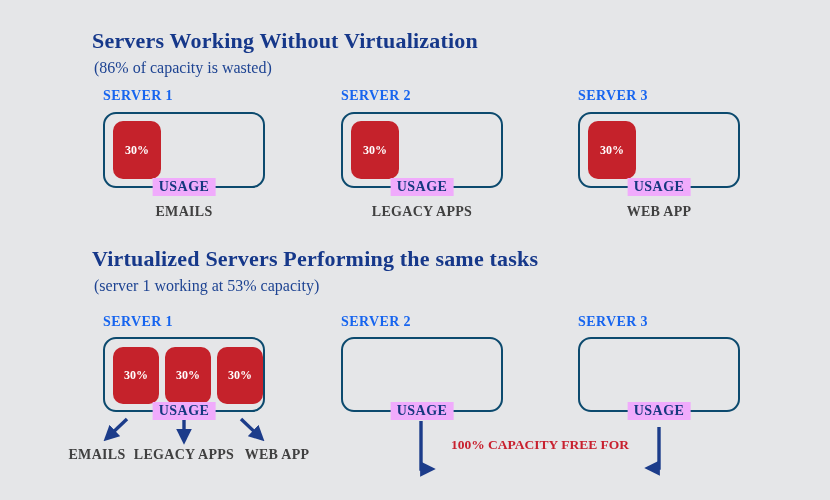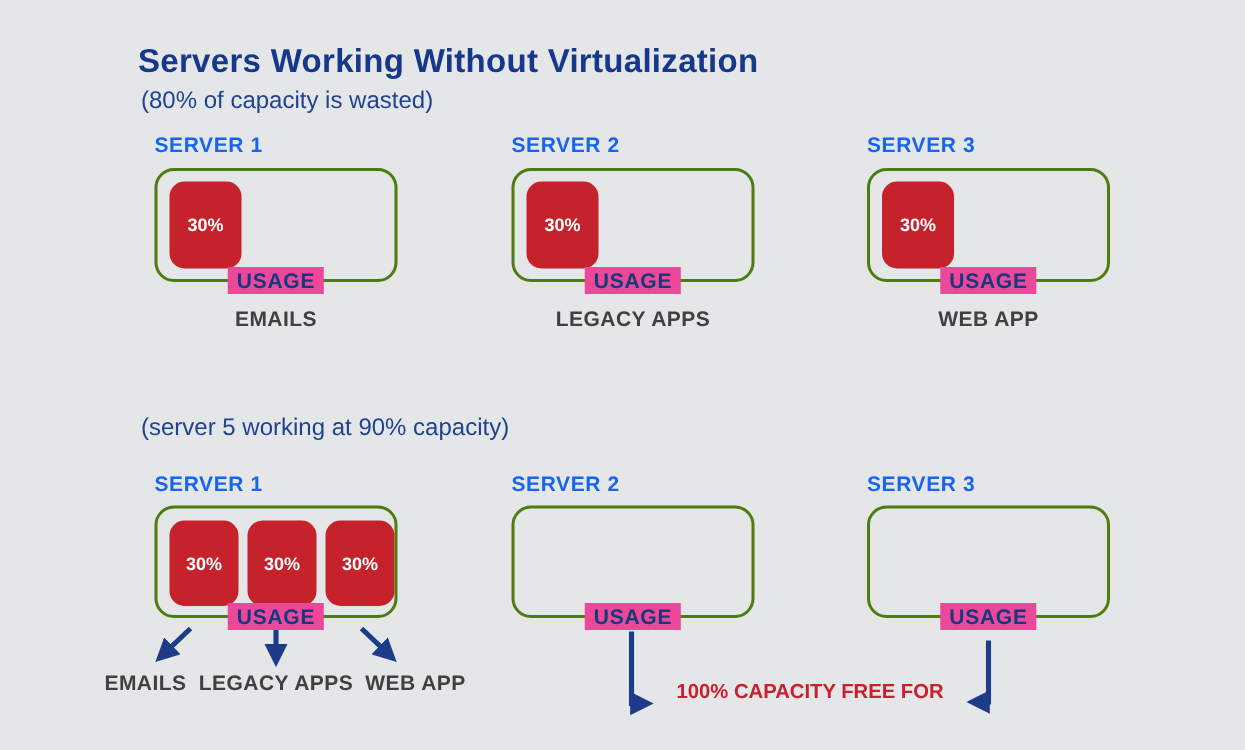--- a/index.html
+++ b/index.html
@@ -1,45 +1,45 @@
 <!DOCTYPE html>
 <html><head>
 <meta charset="utf-8">
 <style>
   html,body{margin:0;padding:0;}
   .canvas{
     position:relative;width:830px;height:500px;overflow:hidden;
-    background:#e5e6e8;font-family:Liberation Sans, sans-serif;
+    background:#e5e6e8;font-family:Liberation Serif, serif;
   }
   .title{position:absolute;left:92px;color:#16388a;font-size:22px;font-weight:bold;letter-spacing:.2px;white-space:nowrap;}
   .subtitle{position:absolute;left:94px;color:#1d4392;font-size:16px;white-space:nowrap;}
   .server-name{position:absolute;width:162px;color:#1765ef;font-weight:bold;font-size:14px;letter-spacing:.4px;}
-  .server-box{position:absolute;width:162px;border:2px solid #4d7c0f;border-radius:13px;box-sizing:border-box;}
+  .server-box{position:absolute;width:162px;border:2px solid #0c4a6e;border-radius:13px;box-sizing:border-box;}
   .usage{
     position:absolute;left:50%;bottom:-10px;transform:translateX(-50%);
-    background:#ec4899;padding:0 6px;color:#16387f;font-weight:bold;
+    background:#f0abfc;padding:0 6px;color:#16387f;font-weight:bold;
     font-size:14px;letter-spacing:.5px;line-height:18px;white-space:nowrap;
   }
   .block{
     position:absolute;background:#c5222b;border-radius:10px;color:#fff;
     font-weight:bold;font-size:12px;display:flex;align-items:center;justify-content:center;
   }
   .r1 .block{left:8px;top:7px;width:48px;height:58px;}
   .app-label{position:absolute;transform:translateX(-50%);color:#404040;font-weight:bold;font-size:14px;letter-spacing:.3px;text-align:center;white-space:nowrap;}
   .note{position:absolute;transform:translateX(-50%);color:#c8202e;font-weight:bold;font-size:13.5px;line-height:17px;text-align:center;white-space:nowrap;}
   .overlay{position:absolute;left:0;top:0;pointer-events:none;}
   .arr{stroke:#1c3c8a;stroke-width:3.4;fill:none;marker-end:url(#ah);stroke-linecap:butt;stroke-linejoin:miter;}
 </style>
 </head>
 <body>
 
 <div class="canvas">
 
   <div class="title" style="top:28px;">Servers Working Without Virtualization</div>
-  <div class="subtitle" style="top:59px;">(80% of capacity is wasted)</div>
+  <div class="subtitle" style="top:59px;">(86% of capacity is wasted)</div>
 
   <div class="server-name" style="left:103px;top:88px;">SERVER 1</div>
   <div class="server-box r1" style="left:103px;top:112px;height:76px;">
     <div class="block">30%</div>
     <div class="usage">USAGE</div>
   </div>
   <div class="app-label" style="left:184px;top:204px;">EMAILS</div>
 
   <div class="server-name" style="left:341px;top:88px;">SERVER 2</div>
   <div class="server-box r1" style="left:341px;top:112px;height:76px;">
@@ -48,21 +48,22 @@
   </div>
   <div class="app-label" style="left:422px;top:204px;">LEGACY APPS</div>
 
   <div class="server-name" style="left:578px;top:88px;">SERVER 3</div>
   <div class="server-box r1" style="left:578px;top:112px;height:76px;">
     <div class="block">30%</div>
     <div class="usage">USAGE</div>
   </div>
   <div class="app-label" style="left:659px;top:204px;">WEB APP</div>
 
-  <div class="subtitle" style="top:277px;">(server 5 working at 90% capacity)</div>
+  <div class="title" style="top:246px;">Virtualized Servers Performing the same tasks</div>
+  <div class="subtitle" style="top:277px;">(server 1 working at 53% capacity)</div>
 
   <div class="server-name" style="left:103px;top:314px;">SERVER 1</div>
   <div class="server-box" style="left:103px;top:337px;height:75px;">
     <div class="block" style="left:8px;top:8px;width:46px;height:57px;">30%</div>
     <div class="block" style="left:60px;top:8px;width:46px;height:57px;">30%</div>
     <div class="block" style="left:112px;top:8px;width:46px;height:57px;">30%</div>
     <div class="usage">USAGE</div>
   </div>
   <div class="app-label" style="left:97px;top:447px;">EMAILS</div>
   <div class="app-label" style="left:184px;top:447px;">LEGACY APPS</div>
@@ -71,21 +72,21 @@
   <div class="server-name" style="left:341px;top:314px;">SERVER 2</div>
   <div class="server-box" style="left:341px;top:337px;height:75px;">
     <div class="usage">USAGE</div>
   </div>
 
   <div class="server-name" style="left:578px;top:314px;">SERVER 3</div>
   <div class="server-box" style="left:578px;top:337px;height:75px;">
     <div class="usage">USAGE</div>
   </div>
 
-  <div class="note" style="left:540px;top:452px;">100% CAPACITY FREE FOR</div>
+  <div class="note" style="left:540px;top:436px;">100% CAPACITY FREE FOR</div>
 
   <svg class="overlay" width="830" height="500" viewBox="0 0 830 500">
     <defs>
       <marker id="ah" markerWidth="4.6" markerHeight="4.6" refX="3.2" refY="2.3" orient="auto">
         <path d="M0,0 L4.6,2.3 L0,4.6 Z" fill="#1c3c8a"></path>
       </marker>
     </defs>
     <path class="arr" d="M127,419 L107,438"></path>
     <path class="arr" d="M184,420 L184,440"></path>
     <path class="arr" d="M241,419 L261,438"></path>

